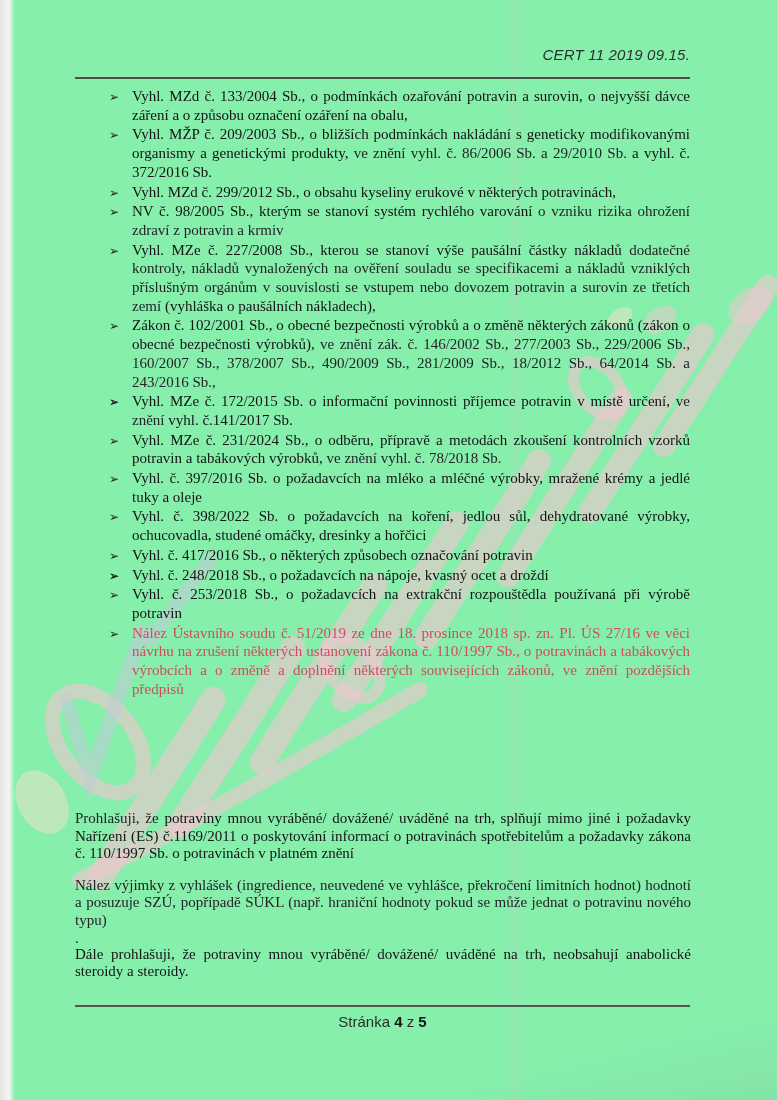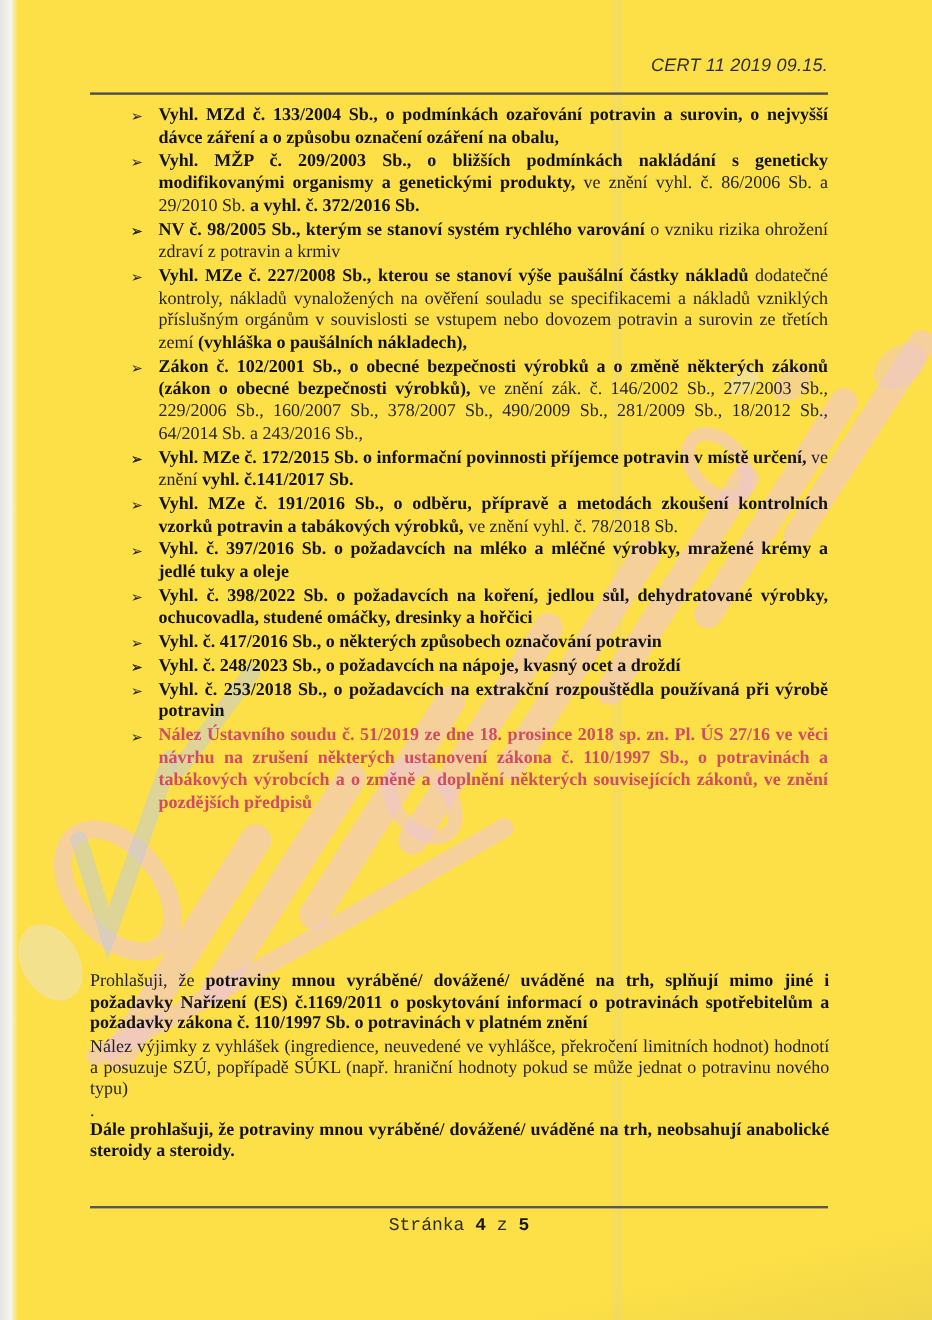--- a/index.html
+++ b/index.html
@@ -1,19 +1,19 @@
 <!DOCTYPE html>
 <html><head>
 <meta charset="utf-8">
 <style>
   html,body{margin:0;padding:0;background:#888;}
   .page{
     position:relative;
     width:777px;height:1100px;
-    background:#fde047;
+    background:#86efac;
     overflow:hidden;
     font-family:"Liberation Serif","DejaVu Serif",serif;
   }
   
   .edge-left{position:absolute;left:0;top:0;bottom:0;width:15px;
     background:linear-gradient(to right,#e4e3e0,#f5f5f3 60%,rgba(255,255,255,0));}
   .scan-streak{position:absolute;top:0;bottom:0;left:510px;width:9px;
     background:rgba(205,205,198,0.14);}
   .corner-tint{position:absolute;right:0;bottom:0;width:340px;height:80px;
     background:linear-gradient(to bottom right,rgba(0,0,0,0) 45%,rgba(120,118,110,0.10));}
@@ -32,33 +32,33 @@
   .reg-list{position:absolute;left:108px;top:87px;width:582px;}
   .li-item{
     position:relative;padding-left:24px;margin:0 0 1px 0;
     text-align:justify;
     font-size:15px;line-height:18.7px;color:#232327;
   }
   .li-item .bullet{
     position:absolute;left:1px;top:1px;font-size:12px;color:#1c1c1e;
     font-family:"DejaVu Sans",sans-serif;
   }
-  .li-item b, .para b{font-weight:bold;color:#131315;}
+  .li-item b, .para b{font-weight:normal;color:#131315;}
   .red, .li-item .red, .li-item b.red{color:#d14b63;}
   .paragraphs{position:absolute;left:75px;top:810px;width:616px;}
   .para{
     font-size:15px;line-height:17.6px;color:#232327;
     text-align:justify;margin:0;
   }
-  .para-1{margin-bottom:2px;}
+  .para-1{margin-bottom:14px;}
   .para-dot{line-height:16px;text-align:left;}
   .doc-footer{
     position:absolute;top:1013px;left:75px;width:615px;
     text-align:center;
-    font-family:Liberation Mono, monospace;
+    font-family:Liberation Sans, sans-serif;
     font-size:15px;color:#2b2b2d;
   }
   .doc-footer b{font-weight:bold;color:#151517;}
 </style>
 </head>
 <body>
 
 <div class="page">
 
   <div class="edge-left"></div>
@@ -96,32 +96,32 @@
 
   <div class="content">
 
     <div class="doc-header">CERT 11 2019 09.15.</div>
 
     <div class="rule rule-top"></div>
 
     <div class="reg-list">
         <div class="li-item"><span class="bullet">➢</span><span><b>Vyhl. MZd č. 133/2004 Sb., o podmínkách ozařování potravin a surovin, o nejvyšší dávce záření a o způsobu označení ozáření na obalu,</b></span></div>
         <div class="li-item"><span class="bullet">➢</span><span><b>Vyhl. MŽP č. 209/2003 Sb., o bližších podmínkách nakládání s geneticky modifikovanými organismy a genetickými produkty, </b><span>ve znění vyhl. č. 86/2006 Sb. a 29/2010 Sb. </span><b>a vyhl. č. 372/2016 Sb.</b></span></div>
-        <div class="li-item"><span class="bullet">➢</span></div>
+        <div class="li-item"><span class="bullet">➢</span><span><b>Vyhl. MZd č. 299/2012 Sb., o obsahu kyseliny erukové v některých potravinách,</b></span></div>
         <div class="li-item"><span class="bullet">➢</span><span><b>NV č. 98/2005 Sb., kterým se stanoví systém rychlého varování </b><span>o vzniku rizika ohrožení zdraví z potravin a krmiv</span></span></div>
         <div class="li-item"><span class="bullet">➢</span><span><b>Vyhl. MZe č. 227/2008 Sb., kterou se stanoví výše paušální částky nákladů </b><span>dodatečné kontroly, nákladů vynaložených na ověření souladu se specifikacemi a nákladů vzniklých příslušným orgánům v souvislosti se vstupem nebo dovozem potravin a surovin ze třetích zemí </span><b>(vyhláška o paušálních nákladech),</b></span></div>
         <div class="li-item"><span class="bullet">➢</span><span><b>Zákon č. 102/2001 Sb., o obecné bezpečnosti výrobků a o změně některých zákonů (zákon o obecné bezpečnosti výrobků), </b><span>ve znění zák. č. 146/2002 Sb., 277/2003 Sb., 229/2006 Sb., 160/2007 Sb., 378/2007 Sb., 490/2009 Sb., 281/2009 Sb., 18/2012 Sb., 64/2014 Sb. a 243/2016 Sb.,</span></span></div>
         <div class="li-item"><span class="bullet">➢</span></div>
         <div class="li-item"><span class="bullet">➢</span><span><b>Vyhl. MZe č. 172/2015 Sb. o informační povinnosti příjemce potravin v místě určení, </b><span>ve znění </span><b>vyhl. č.141/2017 Sb.</b></span></div>
-        <div class="li-item"><span class="bullet">➢</span><span><b>Vyhl. MZe č. 191/2016 Sb., o odběru, přípravě a metodách zkoušení kontrolních vzorků potravin a tabákových výrobků, </b><span>ve znění vyhl. č. 78/2018 Sb.</span></span></div>
+        <div class="li-item"><span class="bullet">➢</span><span><b>Vyhl. MZe č. 231/2024 Sb., o odběru, přípravě a metodách zkoušení kontrolních vzorků potravin a tabákových výrobků, </b><span>ve znění vyhl. č. 78/2018 Sb.</span></span></div>
         <div class="li-item"><span class="bullet">➢</span><span><b>Vyhl. č. 397/2016 Sb. o požadavcích na mléko a mléčné výrobky, mražené krémy a jedlé tuky a oleje</b></span></div>
         <div class="li-item"><span class="bullet">➢</span><span><b>Vyhl. č. 398/2022 Sb. o požadavcích na koření, jedlou sůl, dehydratované výrobky, ochucovadla, studené omáčky, dresinky a hořčici</b></span></div>
         <div class="li-item"><span class="bullet">➢</span><span><b>Vyhl. č. 417/2016 Sb., o některých způsobech označování potravin</b></span></div>
         <div class="li-item"><span class="bullet">➢</span></div>
-        <div class="li-item"><span class="bullet">➢</span><span><b>Vyhl. č. 248/2023 Sb., o požadavcích na nápoje, kvasný ocet a droždí</b></span></div>
+        <div class="li-item"><span class="bullet">➢</span><span><b>Vyhl. č. 248/2018 Sb., o požadavcích na nápoje, kvasný ocet a droždí</b></span></div>
         <div class="li-item"><span class="bullet">➢</span><span><b>Vyhl. č. 253/2018 Sb., o požadavcích na extrakční rozpouštědla používaná při výrobě potravin</b></span></div>
         <div class="li-item"><span class="bullet">➢</span><span><b class="red">Nález Ústavního soudu č. 51/2019 ze dne 18. prosince 2018 sp. zn. Pl. ÚS 27/16 ve věci návrhu na zrušení některých ustanovení zákona č. 110/1997 Sb., o potravinách a tabákových výrobcích a o změně a doplnění některých souvisejících zákonů, ve znění pozdějších předpisů</b></span></div>
       </div>
 
     <div class="paragraphs">
       <p class="para para-1"><span>Prohlašuji, že </span><b>potraviny mnou vyráběné/ dovážené/ uváděné na trh, splňují mimo jiné i požadavky Nařízení (ES) č.1169/2011 o poskytování informací o potravinách spotřebitelům a požadavky zákona č. 110/1997 Sb. o potravinách v platném znění</b></p>
       <p class="para"><span>Nález výjimky z vyhlášek (ingredience, neuvedené ve vyhlášce, překročení limitních hodnot) hodnotí a posuzuje SZÚ, popřípadě SÚKL (např. hraniční hodnoty pokud se může jednat o potravinu nového typu)</span></p>
       <p class="para para-dot"><span>.</span></p>
       <p class="para"><b>Dále prohlašuji, že potraviny mnou vyráběné/ dovážené/ uváděné na trh, neobsahují anabolické steroidy a steroidy.</b></p>
     </div>

